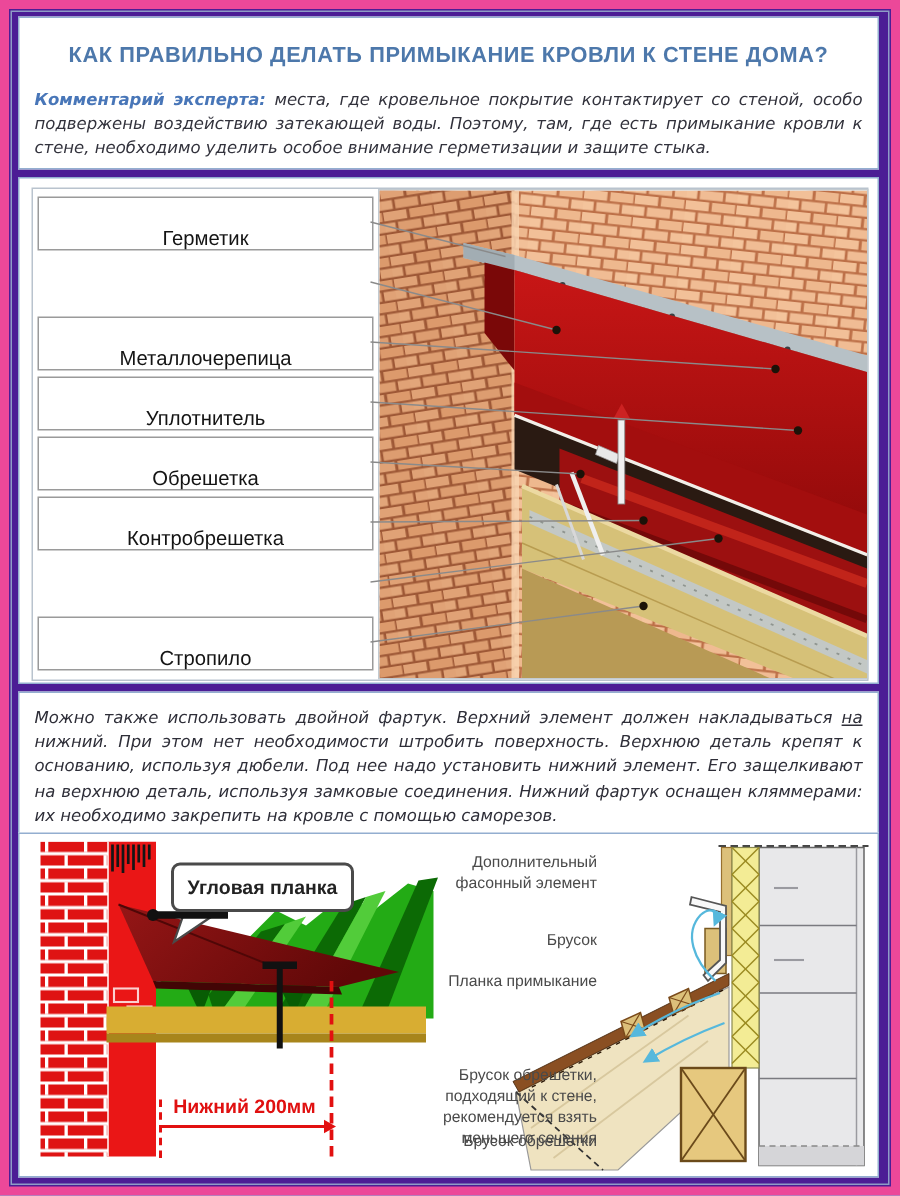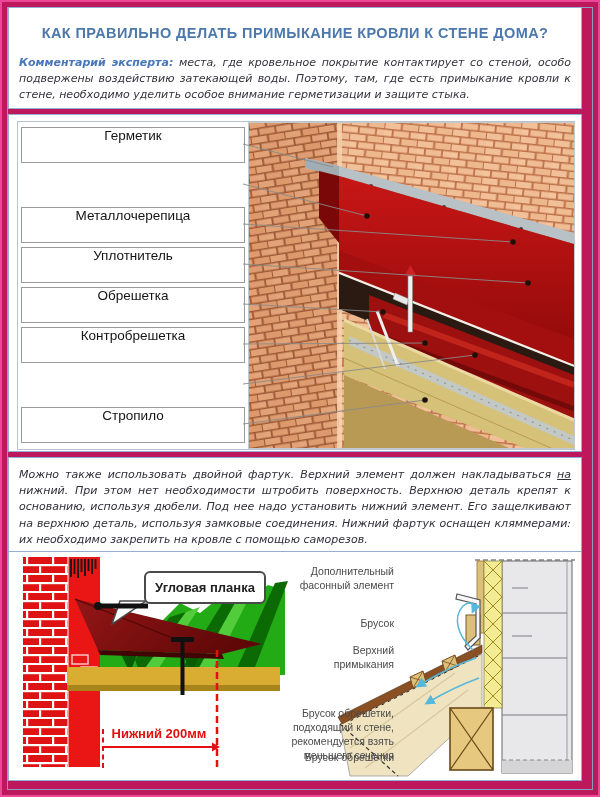--- a/index.html
+++ b/index.html
@@ -1,48 +1,48 @@
 <!DOCTYPE html>
 <html><head>
 <meta charset="utf-8">
 <style>
   html,body{margin:0;padding:0;background:#e9ecf4;}
   .page{position:relative;width:600px;height:797px;box-sizing:border-box;
-        background:#be185d;border:2px solid #ec4899;outline:1px solid #8e9cc6;outline-offset:-8px;
+        background:#4c1d95;border:6px solid #ec4899;outline:1px solid #8e9cc6;outline-offset:-8px;
         font-family:"Liberation Sans", sans-serif;overflow:hidden;}
   .section{position:absolute;box-sizing:border-box;border:1px solid #93aed0;background:#fff;}
   
   .sec-title{left:6px;top:5px;width:574px;height:102px;}
   .doc-title{margin-top:17px;text-align:center;font-size:14.5px;font-weight:bold;
              color:#4d78ab;letter-spacing:.4px;}
   .comment{margin:14px 10px 0 10px;font:italic 11px/16px "DejaVu Sans",sans-serif;
            color:#32323c;text-align:justify;}
   .comment .lead{font-weight:bold;color:#4876b8;}
   
   .sec-diagram{left:6px;top:112px;width:574px;height:338px;}
   .figure-frame{position:absolute;left:8px;top:6px;width:556px;height:327px;
                 border:1px solid #b9c3ce;}
   .lblbox{position:absolute;left:12px;width:222px;height:34px;background:#fff;
-          border:1px solid #9a9a9a;display:flex;align-items:flex-start;justify-content:center;
+          border:1px solid #9a9a9a;display:flex;align-items:flex-end;justify-content:center;
           font-size:13.5px;color:#141414;z-index:4;}
   .mainimg{position:absolute;left:239px;top:7px;width:325px;height:325px;
            border:1px solid #c2cad0;z-index:2;}
   .overlay{position:absolute;left:0;top:0;z-index:5;pointer-events:none;}
   
   .sec-text{left:6px;top:455px;width:574px;height:101px;}
   .bodytext{margin:9px 10px 0 10px;font:italic 11px/16.2px "DejaVu Sans",sans-serif;
             color:#2e2e38;text-align:justify;}
   .bodytext .uline{text-decoration:underline;}
   
   .sec-bottom{left:6px;top:549px;width:574px;height:230px;}
   .diagL{position:absolute;left:11px;top:5px;width:270px;height:228px;}
   .diagR{position:absolute;left:281px;top:6px;width:290px;height:222px;}
   .callout{position:absolute;left:90px;top:14px;width:118px;height:29px;background:#fff;
            border:2px solid #4a4a4a;border-radius:6px;display:flex;align-items:center;
-           justify-content:center;font-size:13px;font-weight:bold;color:#222;z-index:3;margin-left:34px;}
+           justify-content:center;font-size:13px;font-weight:bold;color:#222;z-index:3;}
   .dim{position:absolute;left:82px;top:169px;width:114px;text-align:center;
        font-size:13px;font-weight:bold;color:#e01010;z-index:3;}
   .rlabel{position:absolute;left:0;width:104px;text-align:right;font-size:10.5px;
           line-height:1.34;color:#4a4a4a;z-index:3;}
   .rl-0{top:6px;} .rl-1{top:58px;} .rl-2{top:85px;} .rl-3{top:124px;margin-top:24px;} .rl-4{top:192px;}
   svg{display:block;}
 </style>
 </head>
 <body>
 
@@ -232,21 +232,21 @@
       </svg>
       <div class="callout">
           <span>Угловая планка</span>
         </div>
       <div class="dim">Нижний 200мм</div>
     </div>
 
     <div class="diagR">
       <div class="rlabel rl-0">Дополнительный фасонный элемент</div>
       <div class="rlabel rl-1">Брусок</div>
-      <div class="rlabel rl-2">Верхний примыкания</div>
+      <div class="rlabel rl-2">Планка примыкание</div>
       <div class="rlabel rl-3">Брусок обрешетки, подходящий к стене, рекомендуется взять меньшего сечения</div>
       <div class="rlabel rl-4">Брусок обрешетки</div>
       <svg viewBox="0 0 290 222" width="290" height="222">
         <defs>
           <marker id="arrB" markerWidth="7" markerHeight="7" refX="5" refY="3.5" orient="auto">
             <polygon points="0,0 7,3.5 0,7" fill="#56b8dc"></polygon>
           </marker>
         </defs>
 
         <line x1="185" y1="2" x2="285" y2="2" stroke="#444" stroke-width="1.2" stroke-dasharray="5 3"></line>

